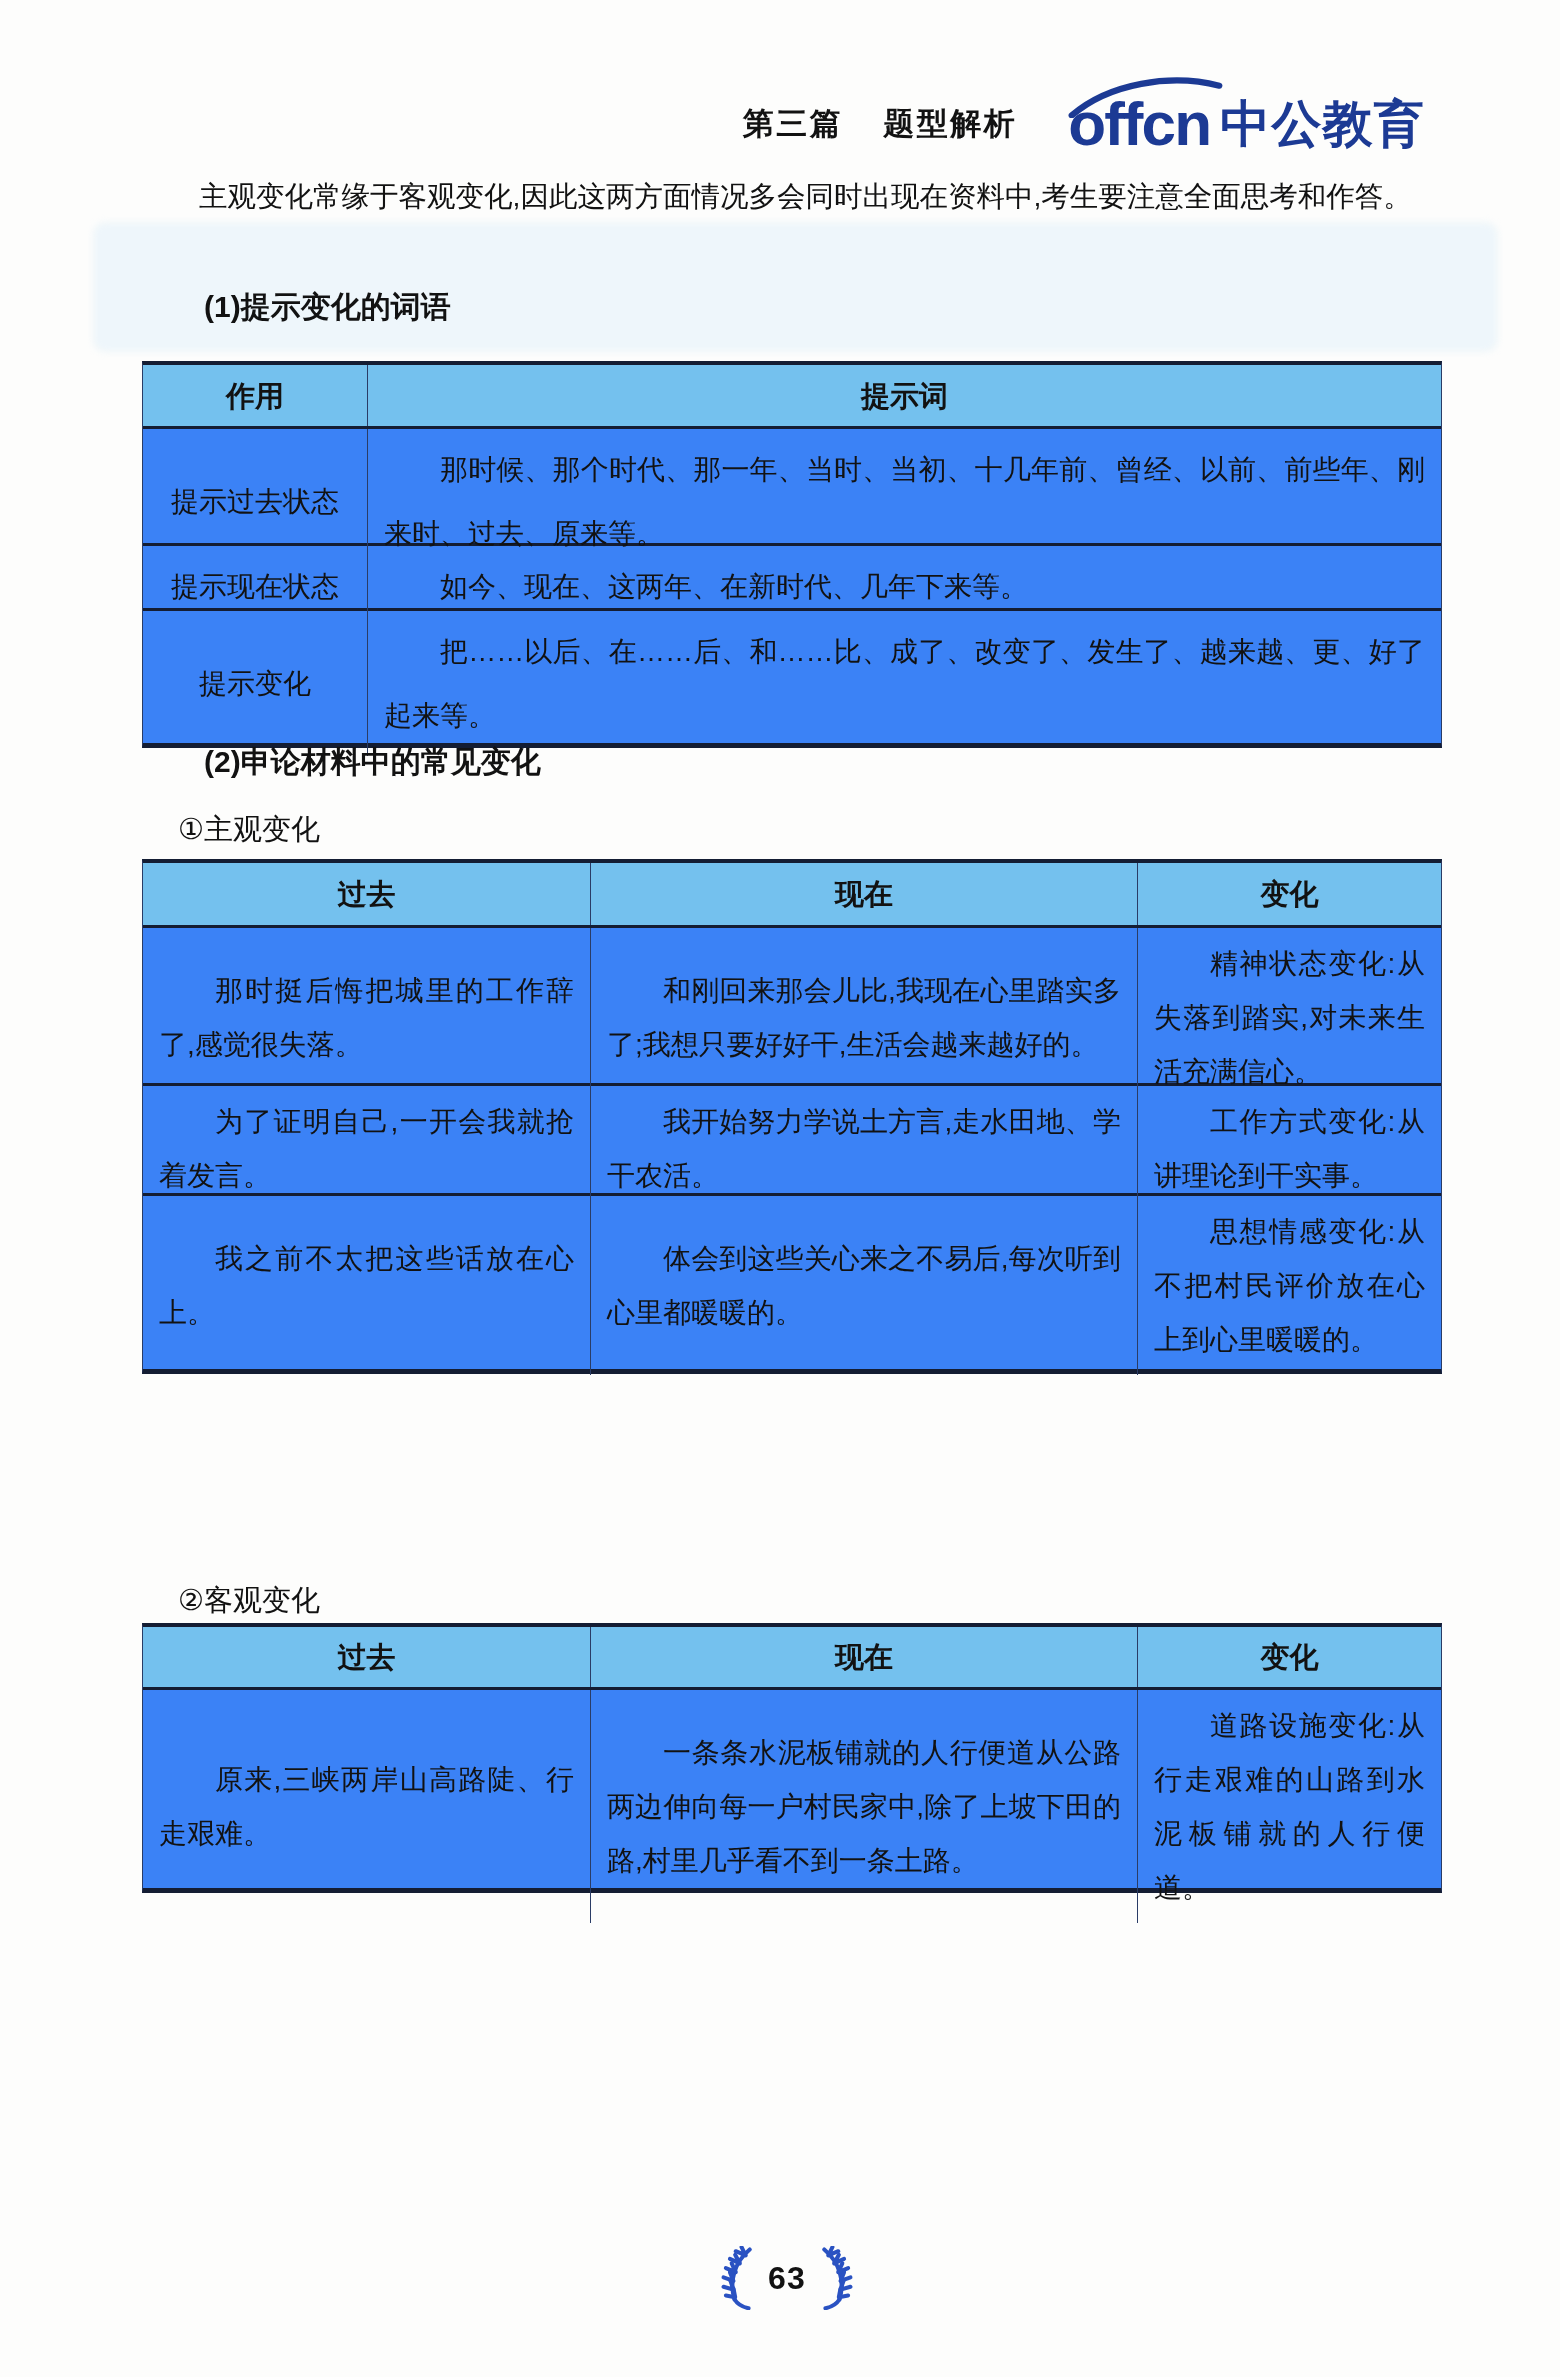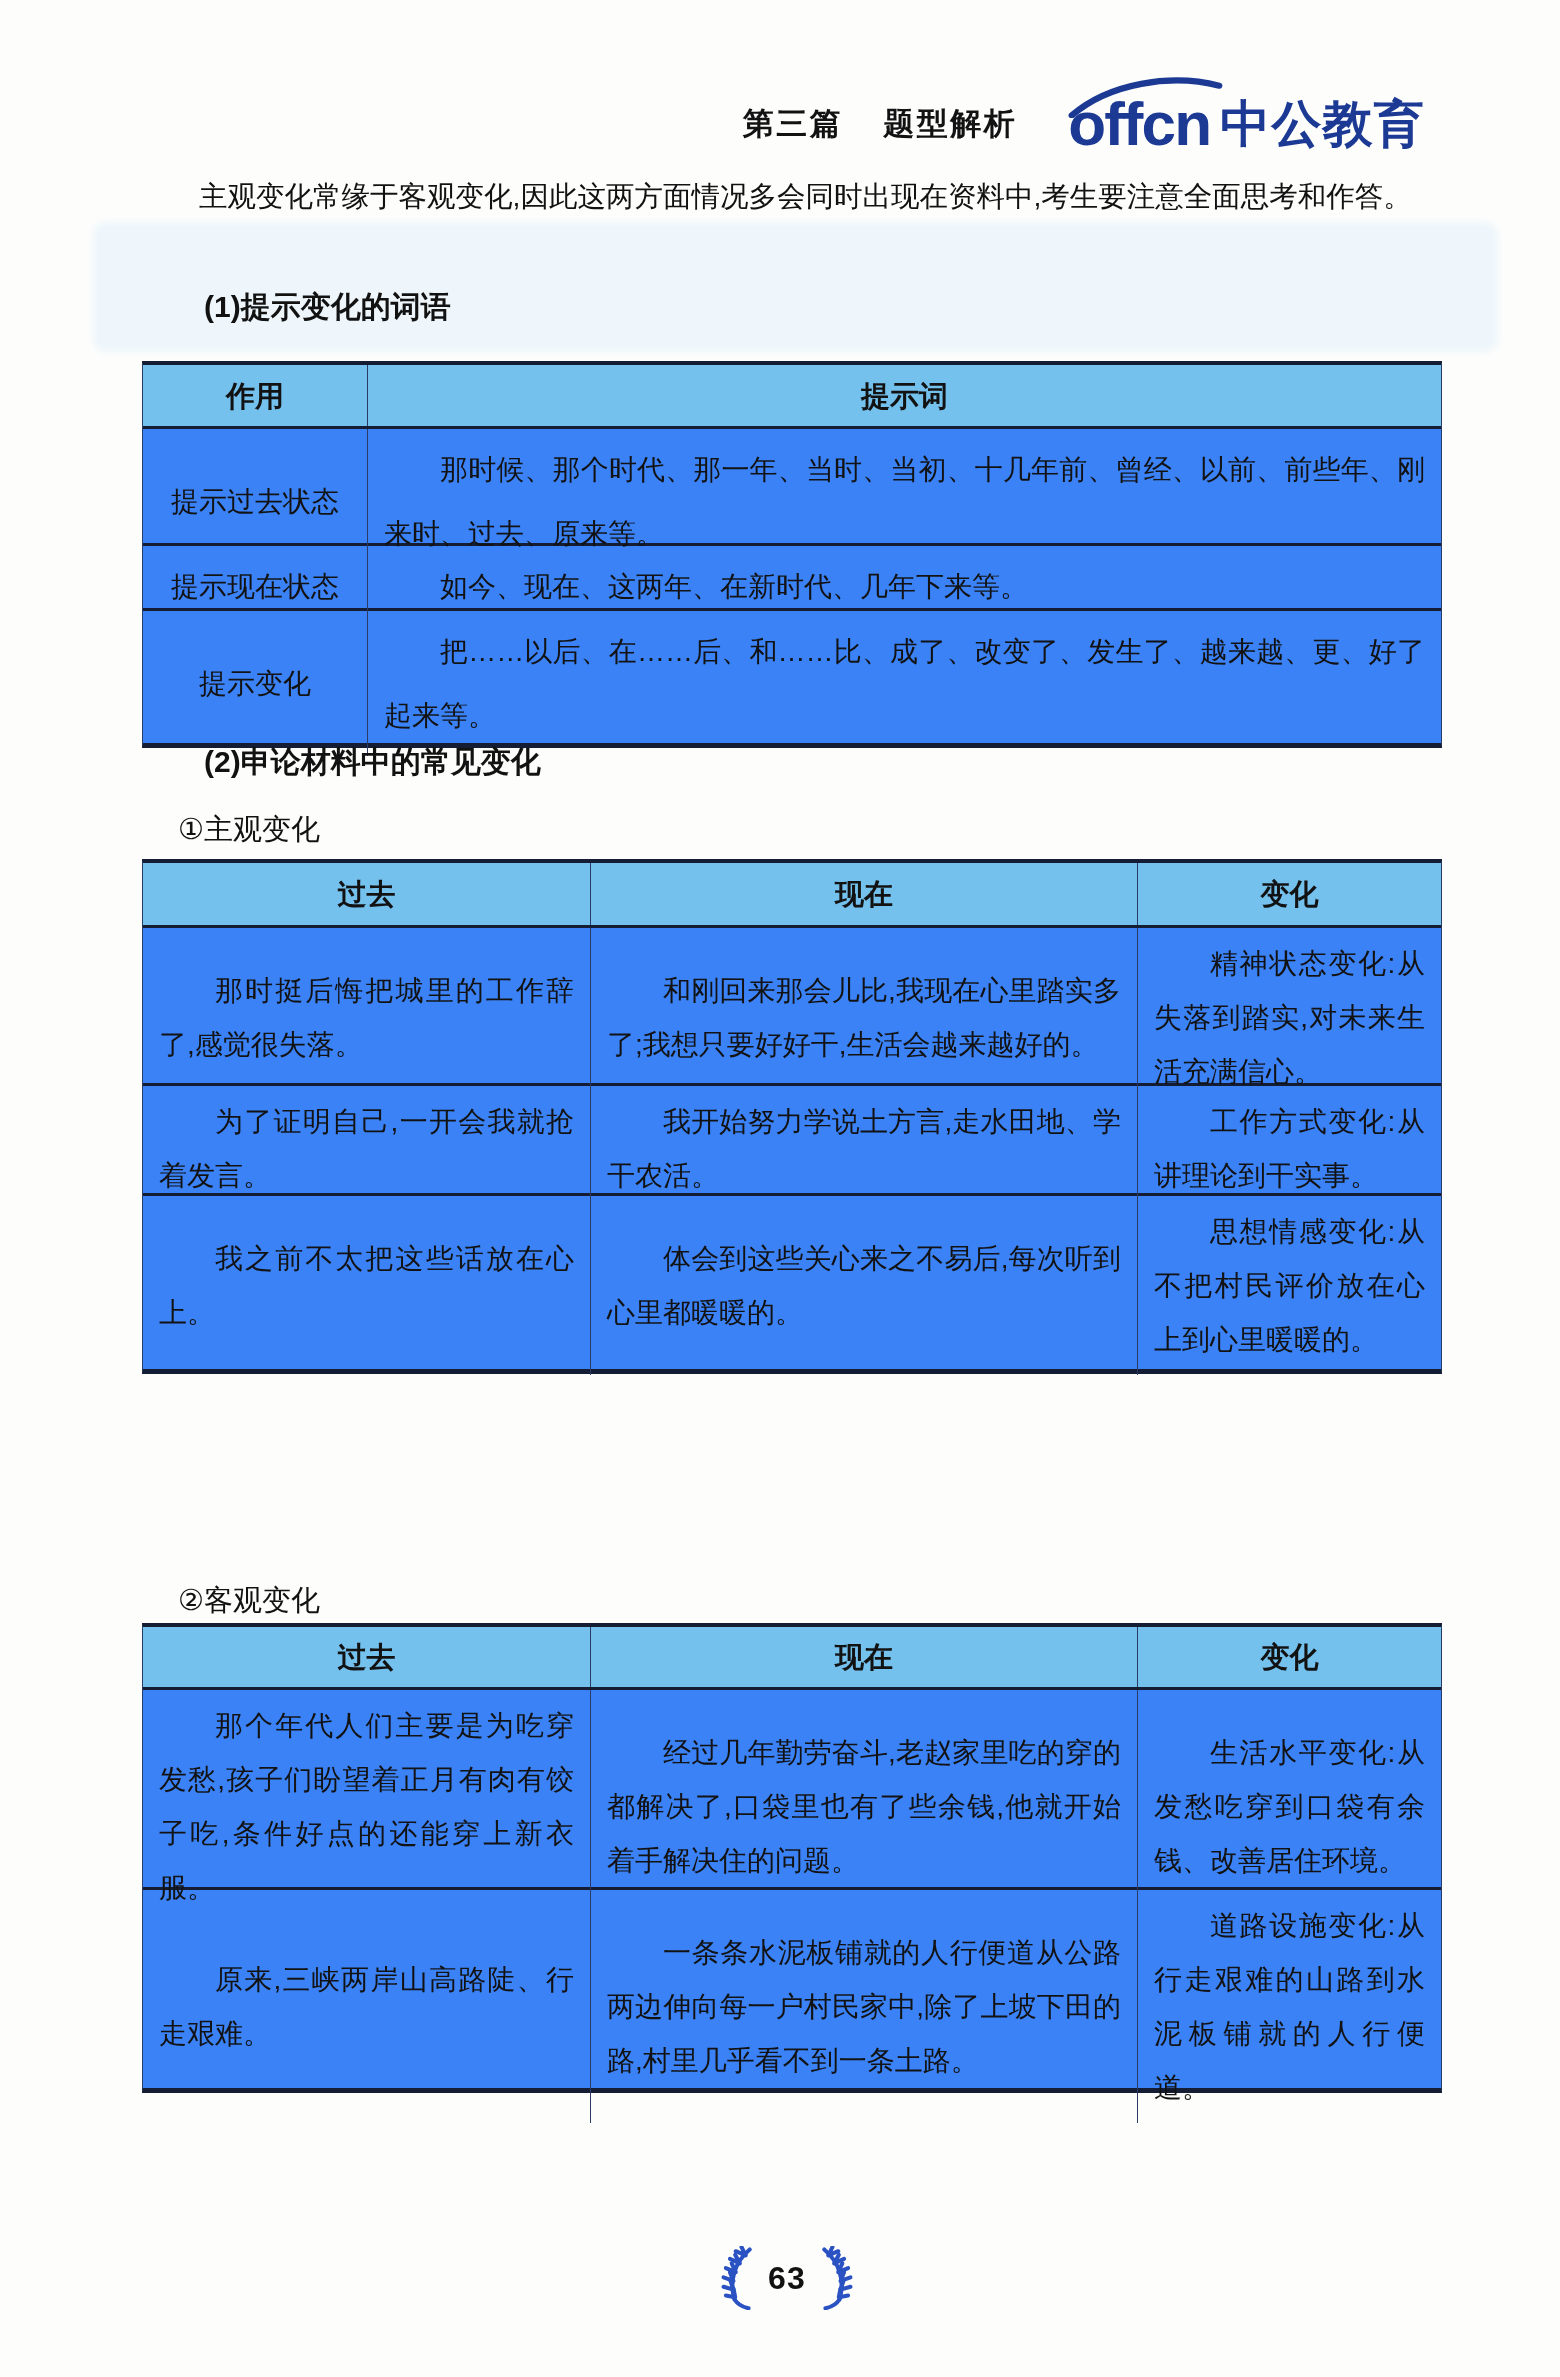--- a/index.html
+++ b/index.html
@@ -188,31 +188,20 @@
   </div>
 </div>
 
 <div class="sub sub2">②客观变化</div>
 
 <div class="tbl t3col t3">
   <div class="tr th r-h">
     <div class="td">过去</div>
     <div class="td">现在</div>
     <div class="td">变化</div>
-  </div>
-  <div class="tr r1">
-    <div class="td para">
-        <div class="p">那个年代人们主要是为吃穿发愁,孩子们盼望着正月有肉有饺子吃,条件好点的还能穿上新衣服。</div>
-      </div>
-    <div class="td para">
-        <div class="p">经过几年勤劳奋斗,老赵家里吃的穿的都解决了,口袋里也有了些余钱,他就开始着手解决住的问题。</div>
-      </div>
-    <div class="td para">
-        <div class="p">生活水平变化:从发愁吃穿到口袋有余钱、改善居住环境。</div>
-      </div>
   </div>
   <div class="tr r2">
     <div class="td para">
         <div class="p">原来,三峡两岸山高路陡、行走艰难。</div>
       </div>
     <div class="td para">
         <div class="p">一条条水泥板铺就的人行便道从公路两边伸向每一户村民家中,除了上坡下田的路,村里几乎看不到一条土路。</div>
       </div>
     <div class="td para">
         <div class="p">道路设施变化:从行走艰难的山路到水泥板铺就的人行便道。</div>

